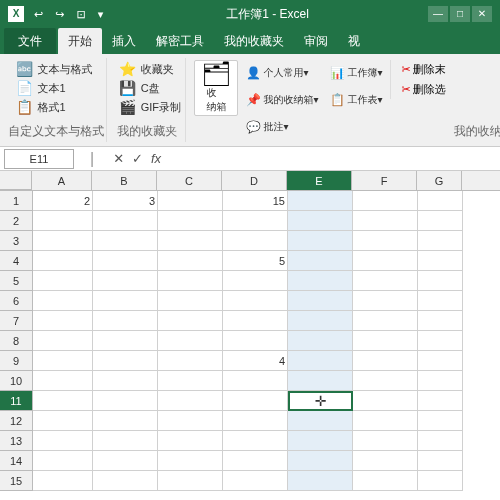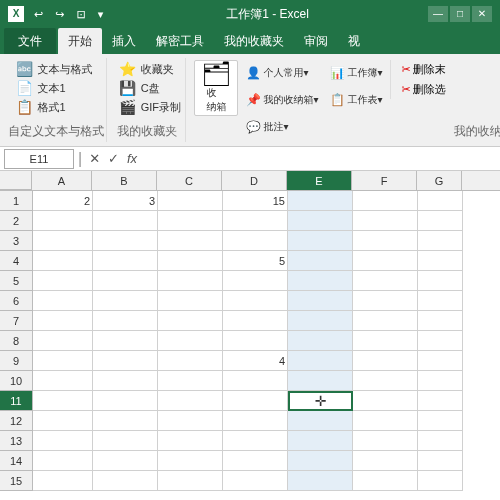--- a/index.html
+++ b/index.html
@@ -130,21 +130,21 @@
     }
 
     
     .formula-bar {
       display: flex;
       align-items: center;
       height: 24px;
       border-bottom: 1px solid #ccc;
       background: #fff;
       padding: 0 4px;
-      gap: 4px;
+      gap: 16px;
     }
     .name-box {
       width: 70px;
       height: 20px;
       border: 1px solid #aaa;
       padding: 0 4px;
       font-size: 11px;
       text-align: center;
       color: #333;
     }

